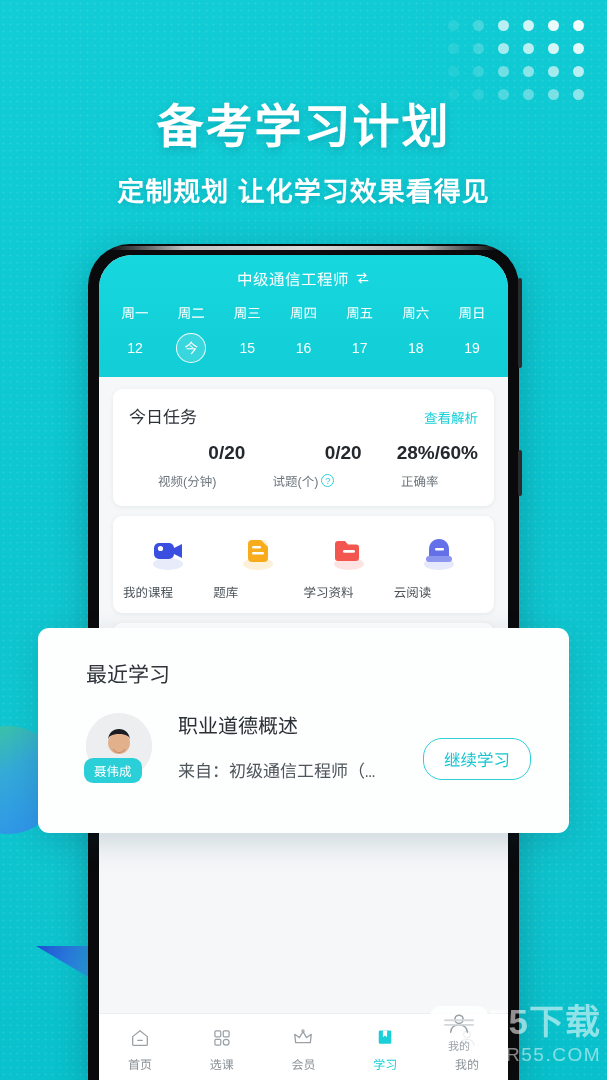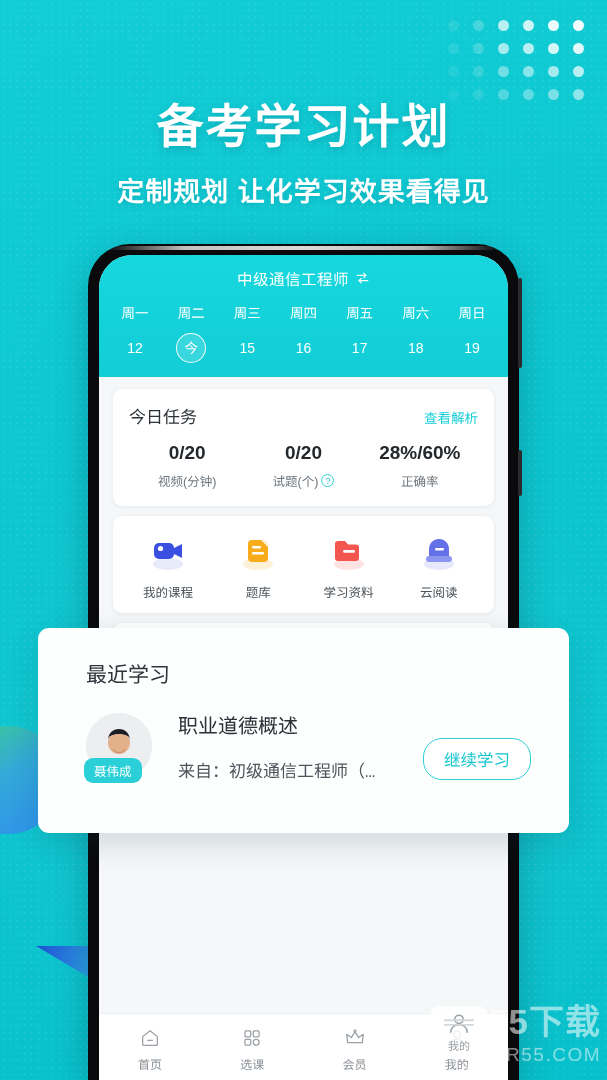--- a/index.html
+++ b/index.html
@@ -207,21 +207,21 @@
     justify-content: space-between;
     align-items: baseline;
   }
   .task-title { font-size: 17px; color: #2c3238; }
   .task-edit { font-size: 13.5px; color: #19cfd8; }
   .task-stats {
     display: flex;
     margin-top: 14px;
   }
   .stat { flex: 1; text-align: center; }
-  .stat-v { font-size: 19px; font-weight: bold; color: #23282d; }
+  .stat-v { font-size: 19px; font-weight: bold; color: #23282d; text-align: right; }
   .stat-l {
     font-size: 12.5px;
     color: #6d757c;
     margin-top: 7px;
     display: flex;
     align-items: center;
     justify-content: center;
     gap: 3px;
   }
   .q-mark {
@@ -234,21 +234,21 @@
     line-height: 11px;
     text-align: center;
   }
 
   
   .quick-card {
     margin-top: 10px;
     padding: 15px 10px 12px;
     display: flex;
   }
-  .quick { flex: 1; text-align: center; }
+  .quick { flex: 1; }
   .quick-icon {
     width: 42px; height: 42px;
     margin: 0 auto;
     position: relative;
   }
   .quick-label {
     font-size: 12.5px;
     color: #4b5258;
     margin-top: 9px;
   }
@@ -666,20 +666,29 @@
       </div>
       <div class="nav-item">
         <div class="nav-ico">
           <svg viewBox="0 0 24 24" width="22" height="22">
             <path d="M4 17l-1-9 5 3.5L12 5l4 6.5L21 8l-1 9z" fill="none" stroke="#9aa0a6" stroke-width="1.4" stroke-linejoin="round"></path>
             <circle cx="12" cy="4.2" r="1.2" fill="none" stroke="#9aa0a6" stroke-width="1.2"></circle>
           </svg>
         </div>
         <div class="nav-label">会员</div>
       </div>
+      <div class="nav-item active">
+        <div class="nav-ico">
+          <svg viewBox="0 0 24 24" width="20" height="20">
+            <path d="M6 3h12a1.5 1.5 0 011.5 1.5v13A1.5 1.5 0 0118 19H6a1.5 1.5 0 01-1.5-1.5v-13A1.5 1.5 0 016 3z" fill="#19cfd8"></path>
+            <path d="M9.5 3v8l2.5-2 2.5 2V3z" fill="#ffffff"></path>
+          </svg>
+        </div>
+        <div class="nav-label">学习</div>
+      </div>
       <div class="nav-item">
         <div class="nav-ico">
           <svg viewBox="0 0 24 24" width="22" height="22">
             <circle cx="12" cy="8" r="3.6" fill="none" stroke="#9aa0a6" stroke-width="1.4"></circle>
             <path d="M4.5 20c0-4 3.4-6.5 7.5-6.5s7.5 2.5 7.5 6.5" fill="none" stroke="#9aa0a6" stroke-width="1.4" stroke-linecap="round"></path>
           </svg>
         </div>
         <div class="nav-label">我的</div>
       </div>
     </div>

